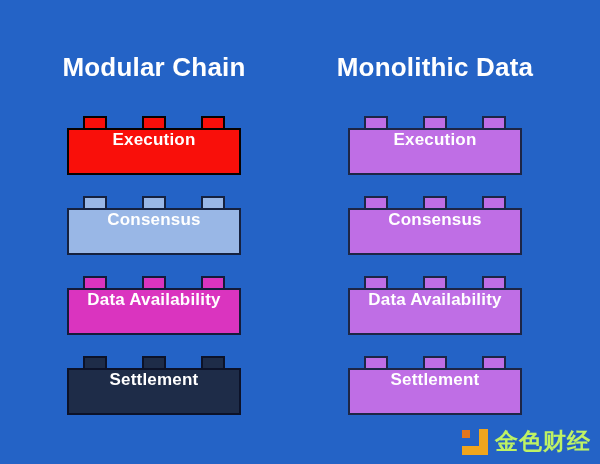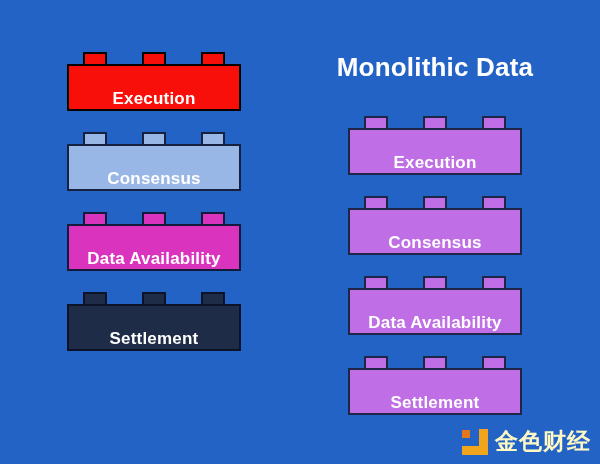--- a/index.html
+++ b/index.html
@@ -50,21 +50,21 @@
     background: var(--fill);
     border: 2px solid var(--border);
   }
   .body {
     position: absolute;
     top: 12px; left: 0; right: 0;
     height: 47px;
     background: var(--fill);
     border: 2px solid var(--border);
     display: flex;
-    align-items: flex-end;
+    align-items: flex-start;
     justify-content: center;
   }
   .block-label {
     font-size: 17px;
     font-weight: bold;
     color: var(--text, #ffffff);
     white-space: nowrap;
     letter-spacing: 0.2px;
   }
   .watermark {
@@ -85,20 +85,21 @@
     letter-spacing: 1px;
     color: #16253f;
   }
 </style>
 </head>
 <body>
 
 <div class="canvas" style="--bg: #2463c6; --title: #ffffff;">
 
   <section class="column col-left">
+    <h1 class="col-title">Modular Chain</h1>
 
     <div class="block" style="--fill: #f90f0a; --border: #070200; --text: #ffffff;">
       <div class="studs">
         <span class="stud"></span>
         <span class="stud"></span>
         <span class="stud"></span>
       </div>
       <div class="body">
         <span class="block-label">Execution</span>
       </div>
@@ -185,16 +186,16 @@
       </div>
     </div>
   </section>
 
   <div class="watermark">
     <span class="logo" style="--dot: #e2761d; --gold: #f0a51d;">
       <span class="horz"></span>
       <span class="vert"></span>
       <span class="dot"></span>
     </span>
-    <span class="wm-text" style="color: #fef9c3;">金色财经</span>
+    <span class="wm-text" style="color: #bef264;">金色财经</span>
   </div>
 
 </div>
 
 </body></html>

